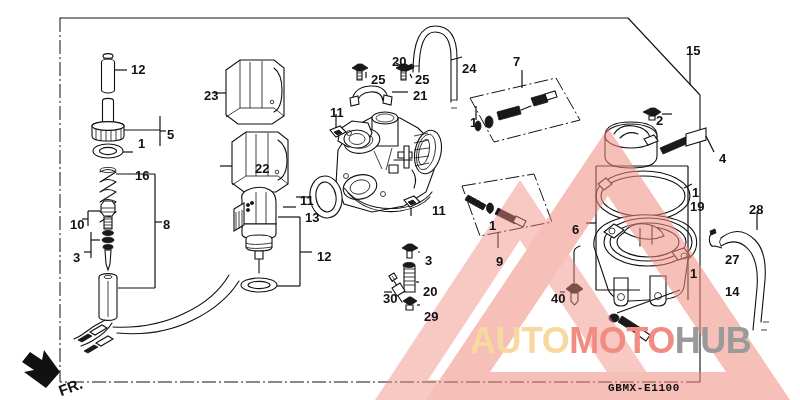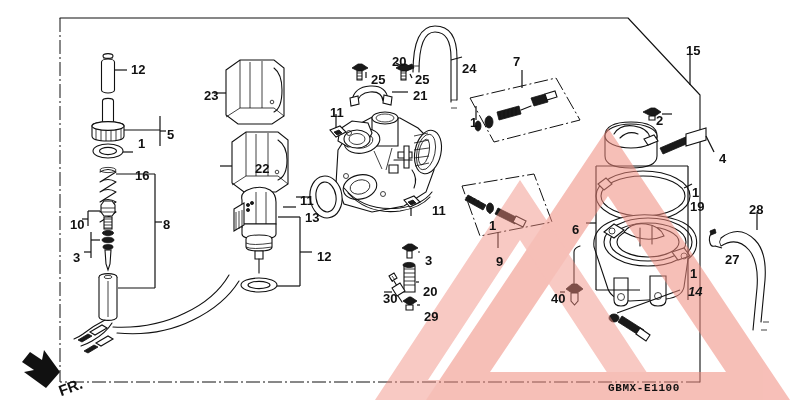--- a/index.html
+++ b/index.html
@@ -394,20 +394,23 @@
 
   <svg width="800" height="400" viewBox="0 0 800 400" style="pointer-events:none;">
     <g opacity="0.55" fill="#F08B7E">
       <path d="M608 128 L790 400 L426 400 Z
                M608 196 L726 372 L490 372 Z" fill-rule="evenodd"></path>
       <path d="M520 180 L665 400 L375 400 Z
                M520 240 L612 380 L428 380 Z" fill-rule="evenodd" opacity="0.85"></path>
     </g>
   </svg>
 
+  <div class="wm" style="left:470px;top:320px;">
+    <span style="color:#F7D9A0;">AUTO</span><span style="color:#F28B82;">MOTO</span><span style="color:#9A9A9A;">HUB</span>
+  </div>
 
   <div id="labels">
       <div class="lbl" style="left: 131px; top: 63px;">12</div>
       <div class="lbl" style="left: 167px; top: 128px;">5</div>
       <div class="lbl" style="left: 138px; top: 137px;">1</div>
       <div class="lbl" style="left: 135px; top: 169px;">16</div>
       <div class="lbl" style="left: 70px; top: 218px;">10</div>
       <div class="lbl" style="left: 163px; top: 218px;">8</div>
       <div class="lbl" style="left: 73px; top: 251px;">3</div>
       <div class="lbl" style="left: 204px; top: 89px;">23</div>
@@ -432,21 +435,21 @@
       <div class="lbl" style="left: 496px; top: 255px;">9</div>
       <div class="lbl" style="left: 686px; top: 44px;">15</div>
       <div class="lbl" style="left: 656px; top: 114px;">2</div>
       <div class="lbl" style="left: 719px; top: 152px;">4</div>
       <div class="lbl" style="left: 692px; top: 186px;">1</div>
       <div class="lbl" style="left: 690px; top: 200px;">19</div>
       <div class="lbl" style="left: 572px; top: 223px;">6</div>
       <div class="lbl" style="left: 749px; top: 203px;">28</div>
       <div class="lbl" style="left: 725px; top: 253px;">27</div>
       <div class="lbl" style="left: 690px; top: 267px;">1</div>
-      <div class="lbl" style="left: 688px; top: 285px; font-style: italic;">14</div>
+      <div class="lbl" style="left: 725px; top: 285px;">14</div>
       <div class="lbl" style="left: 551px; top: 292px;">40</div>
     </div>
 
   <div class="fr" style="left:62px;top:382px;">FR.</div>
 
   <div class="code" style="left:608px;top:382px;">GBMX-E1100</div>
 
 </div>
 
 </body></html>

